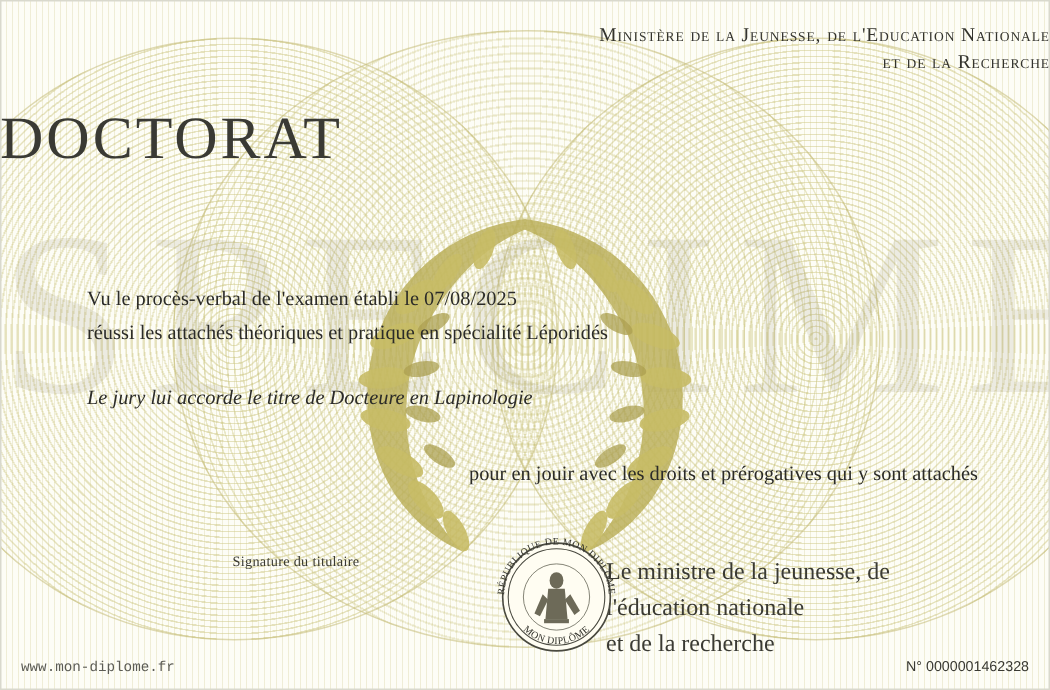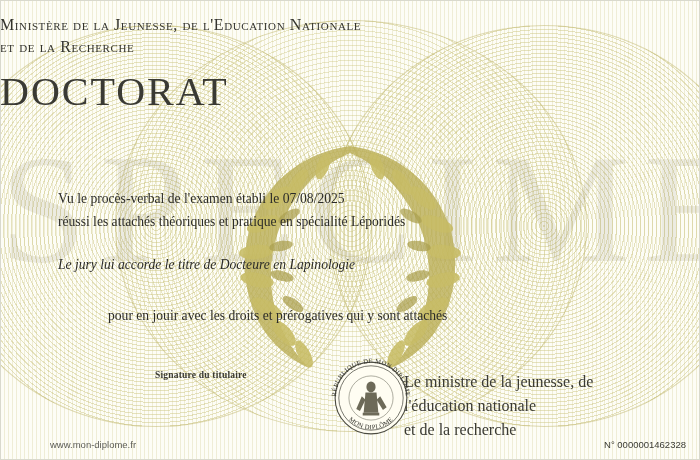--- a/index.html
+++ b/index.html
@@ -105,23 +105,23 @@
     position: relative;
     width: 100%;
     height: 100%;
   }
 
   .ministry {
     position: absolute;
     top: 14px;
     left: 0;
     right: 0;
-    text-align: left;
+    text-align: right;
     font-variant: small-caps;
-    font-size: 16px;
+    font-size: 13px;
     letter-spacing: 0.6px;
     line-height: 1.35;
     color: #33332d;
   }
   .ministry .line2 {
     display: block;
   }
 
   .title1 {
     position: absolute;
@@ -160,30 +160,30 @@
     margin-top: 22px;
     font-style: italic;
   }
   .jouir {
     position: absolute;
     left: 108px;
     right: 48px;
     top: 308px;
     font-size: 13.6px;
     color: #2b2b28;
+    text-align: right;
   }
 
   .sig-left {
     position: absolute;
     left: 155px;
     top: 370px;
     font-size: 9.5px;
     color: #3a3a33;
     letter-spacing: 0.2px;
-    font-weight: bold;
   }
   .sig-right {
     position: absolute;
     left: 404px;
     top: 370px;
     width: 240px;
     font-size: 16px;
     line-height: 1.5;
     color: #3a3a33;
   }
@@ -195,24 +195,23 @@
     top: 352px;
     width: 92px;
     height: 92px;
   }
 
   
   .footer-left {
     position: absolute;
     left: 14px;
     bottom: 10px;
-    font-family: Liberation Sans, sans-serif;
+    font-family: Liberation Mono, monospace;
     font-size: 9.5px;
     color: #5c5c55;
-    margin-left: 36px;
   }
   .footer-right {
     position: absolute;
     right: 14px;
     bottom: 10px;
     font-family: "Liberation Sans", sans-serif;
     font-size: 9.5px;
     color: #3a3a33;
     padding-left: 21px;
   }

